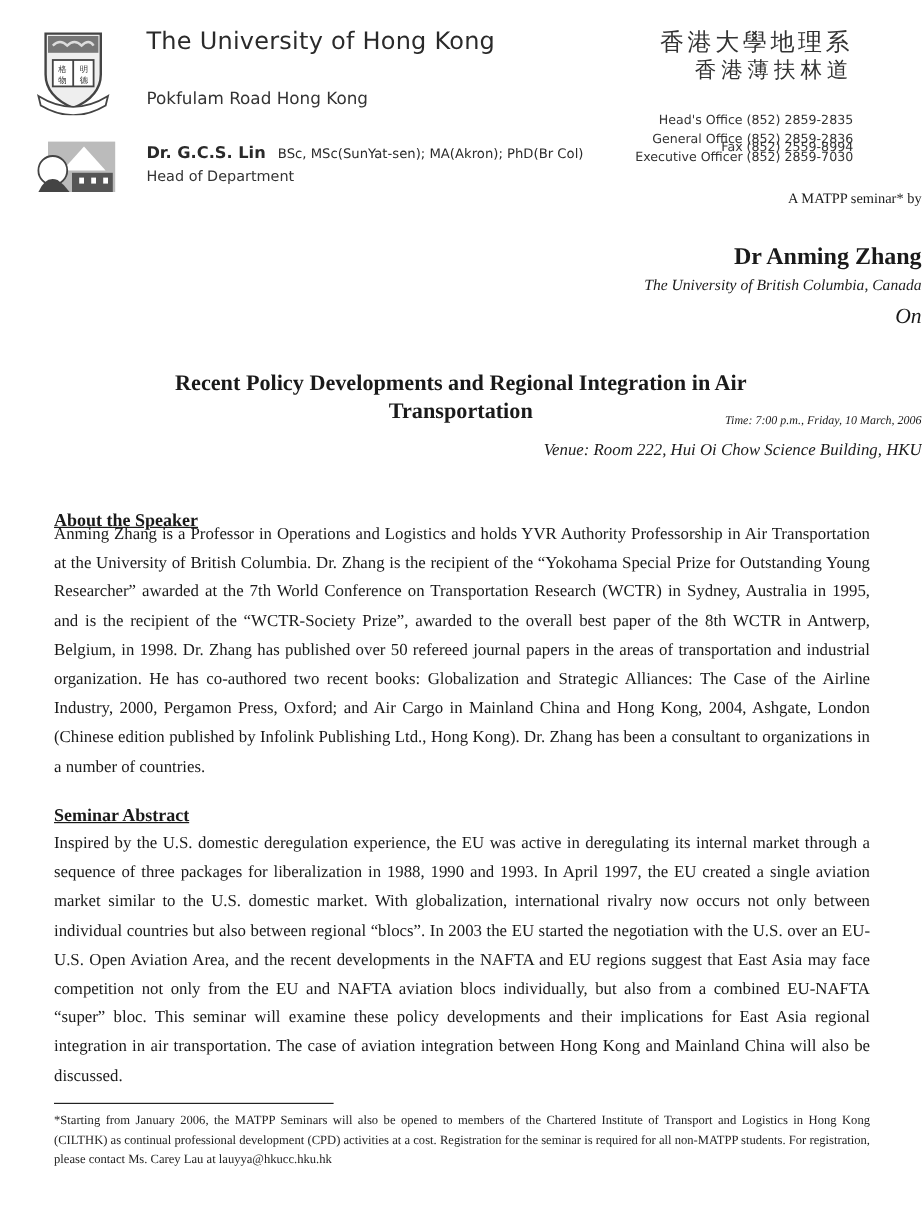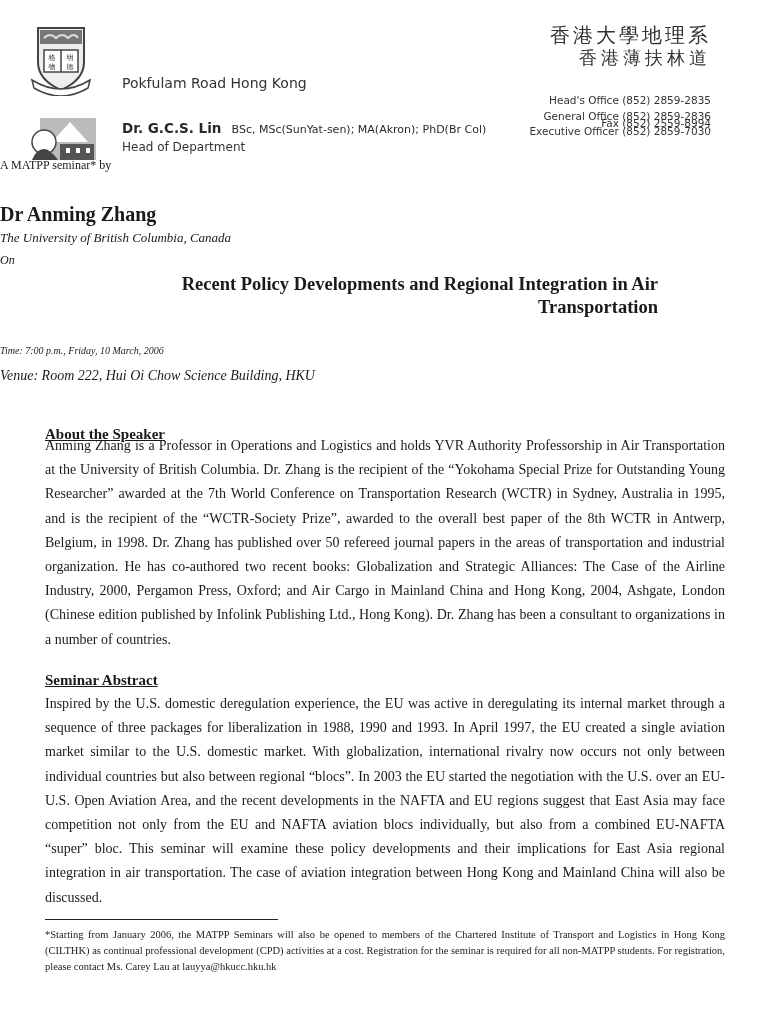--- a/index.html
+++ b/index.html
@@ -17,25 +17,25 @@
   .head-name b { font-weight: bold; font-size: 13.5px; margin-right: 6px; }
   .head-name .deg { font-size: 11px; }
   .head-title { left: 122px; top: 140px; font-size: 12px; color: #333; white-space: nowrap; }
 
   .cn1 { right: 57px; top: 22px; font-size: 20px; letter-spacing: 3px; color: #333; font-family: "DejaVu Serif", serif; white-space: nowrap; }
   .cn2 { right: 57px; top: 46px; font-size: 18px; letter-spacing: 4px; color: #333; font-family: "DejaVu Serif", serif; white-space: nowrap; }
   .contacts { right: 57px; top: 70px; text-align: right; font-size: 10.5px; line-height: 15.5px; color: #333; white-space: nowrap; margin-top: 23px; }
   .fax { right: 57px; top: 117px; font-size: 10.5px; color: #333; white-space: nowrap; }
 
   
-  .center { left: 0; width: 768px; text-align: left; }
+  .center { left: 0; width: 768px; text-align: right; }
   .intro { top: 158px; font-size: 12px; }
   .speaker { top: 203px; font-size: 20px; font-weight: bold; }
   .affil { top: 230px; font-size: 13px; font-style: italic; }
-  .on { top: 253px; font-size: 12px; font-style: italic; }
+  .on { top: 253px; font-size: 18px; font-style: italic; }
   .talk { top: 273px; font-size: 18.5px; font-weight: bold; line-height: 23px; }
   .time { top: 345px; font-size: 10px; font-style: italic; }
   .venue { top: 368px; font-size: 14px; font-style: italic; font-family: Liberation Serif, serif; }
 
   
   .section-head { left: 45px; font-size: 15px; font-weight: bold; text-decoration: underline; }
   .para { left: 45px; width: 680px; font-size: 14px; line-height: 24.2px; text-align: justify; }
   .rule { left: 45px; top: 919px; width: 233px; border-top: 1px solid #222; height: 0; }
   .footnote { left: 45px; top: 927px; width: 680px; font-size: 10.5px; line-height: 16px; text-align: justify; color: #222; }
 </style>
@@ -63,20 +63,21 @@
     <rect x="30" y="28" width="34" height="16" fill="#555"></rect>
     <rect x="36" y="32" width="4" height="5" fill="#fff"></rect>
     <rect x="46" y="32" width="4" height="5" fill="#fff"></rect>
     <rect x="56" y="32" width="4" height="5" fill="#fff"></rect>
     <circle cx="14" cy="26" r="12" fill="#fff" stroke="#444" stroke-width="1.5"></circle>
     <path d="M2 44 Q8 30 18 34 Q24 38 28 44 Z" fill="#444"></path>
   </svg>
 </div>
 
 <div class="abs dept-title sans">
+  <div>The University of Hong Kong</div>
 </div>
 <div class="abs dept-addr sans">Pokfulam Road Hong Kong</div>
 <div class="abs head-name sans">
   <b>Dr. G.C.S. Lin</b>
   <span class="deg">BSc, MSc(SunYat-sen); MA(Akron); PhD(Br Col)</span>
 </div>
 <div class="abs head-title sans">Head of Department</div>
 
 <div class="abs cn1">香港大學地理系</div>
 <div class="abs cn2">香港薄扶林道</div>
@@ -84,21 +85,21 @@
   <div>Head's Office (852) 2859-2835</div>
   <div>General Office (852) 2859-2836</div>
   <div>Executive Officer (852) 2859-7030</div>
 </div>
 <div class="abs fax sans">Fax (852) 2559-8994</div>
 
 <div class="abs center serif intro">A MATPP seminar* by</div>
 <div class="abs center serif speaker">Dr Anming Zhang</div>
 <div class="abs center serif affil">The University of British Columbia, Canada</div>
 <div class="abs center serif on">On</div>
-<div class="abs serif talk" style="left:110px; width:548px; text-align:right;">Recent Policy Developments and Regional Integration in Air Transportation</div>
+<div class="abs serif talk" style="left:110px; width:548px; text-align:center;margin-top:36px;">Recent Policy Developments and Regional Integration in Air Transportation</div>
 <div class="abs center serif time">Time: 7:00 p.m., Friday, 10 March, 2006</div>
 <div class="abs center serif venue">Venue: Room 222, Hui Oi Chow Science Building, HKU</div>
 
 <div class="abs serif section-head" style="top:414px;margin-top:12px;">About the Speaker</div>
 <div class="abs serif para" style="top:434px;">Anming Zhang is a Professor in Operations and Logistics and holds YVR Authority Professorship in Air Transportation at the University of British Columbia. Dr. Zhang is the recipient of the “Yokohama Special Prize for Outstanding Young Researcher” awarded at the 7th World Conference on Transportation Research (WCTR) in Sydney, Australia in 1995, and is the recipient of the “WCTR-Society Prize”, awarded to the overall best paper of the 8th WCTR in Antwerp, Belgium, in 1998. Dr. Zhang has published over 50 refereed journal papers in the areas of transportation and industrial organization. He has co-authored two recent books: Globalization and Strategic Alliances: The Case of the Airline Industry, 2000, Pergamon Press, Oxford; and Air Cargo in Mainland China and Hong Kong, 2004, Ashgate, London (Chinese edition published by Infolink Publishing Ltd., Hong Kong). Dr. Zhang has been a consultant to organizations in a number of countries.</div>
 
 <div class="abs serif section-head" style="top:672px;">Seminar Abstract</div>
 <div class="abs serif para" style="top:692px;">Inspired by the U.S. domestic deregulation experience, the EU was active in deregulating its internal market through a sequence of three packages for liberalization in 1988, 1990 and 1993. In April 1997, the EU created a single aviation market similar to the U.S. domestic market. With globalization, international rivalry now occurs not only between individual countries but also between regional “blocs”. In 2003 the EU started the negotiation with the U.S. over an EU-U.S. Open Aviation Area, and the recent developments in the NAFTA and EU regions suggest that East Asia may face competition not only from the EU and NAFTA aviation blocs individually, but also from a combined EU-NAFTA “super” bloc. This seminar will examine these policy developments and their implications for East Asia regional integration in air transportation. The case of aviation integration between Hong Kong and Mainland China will also be discussed.</div>
 
 <div class="abs rule"></div>

